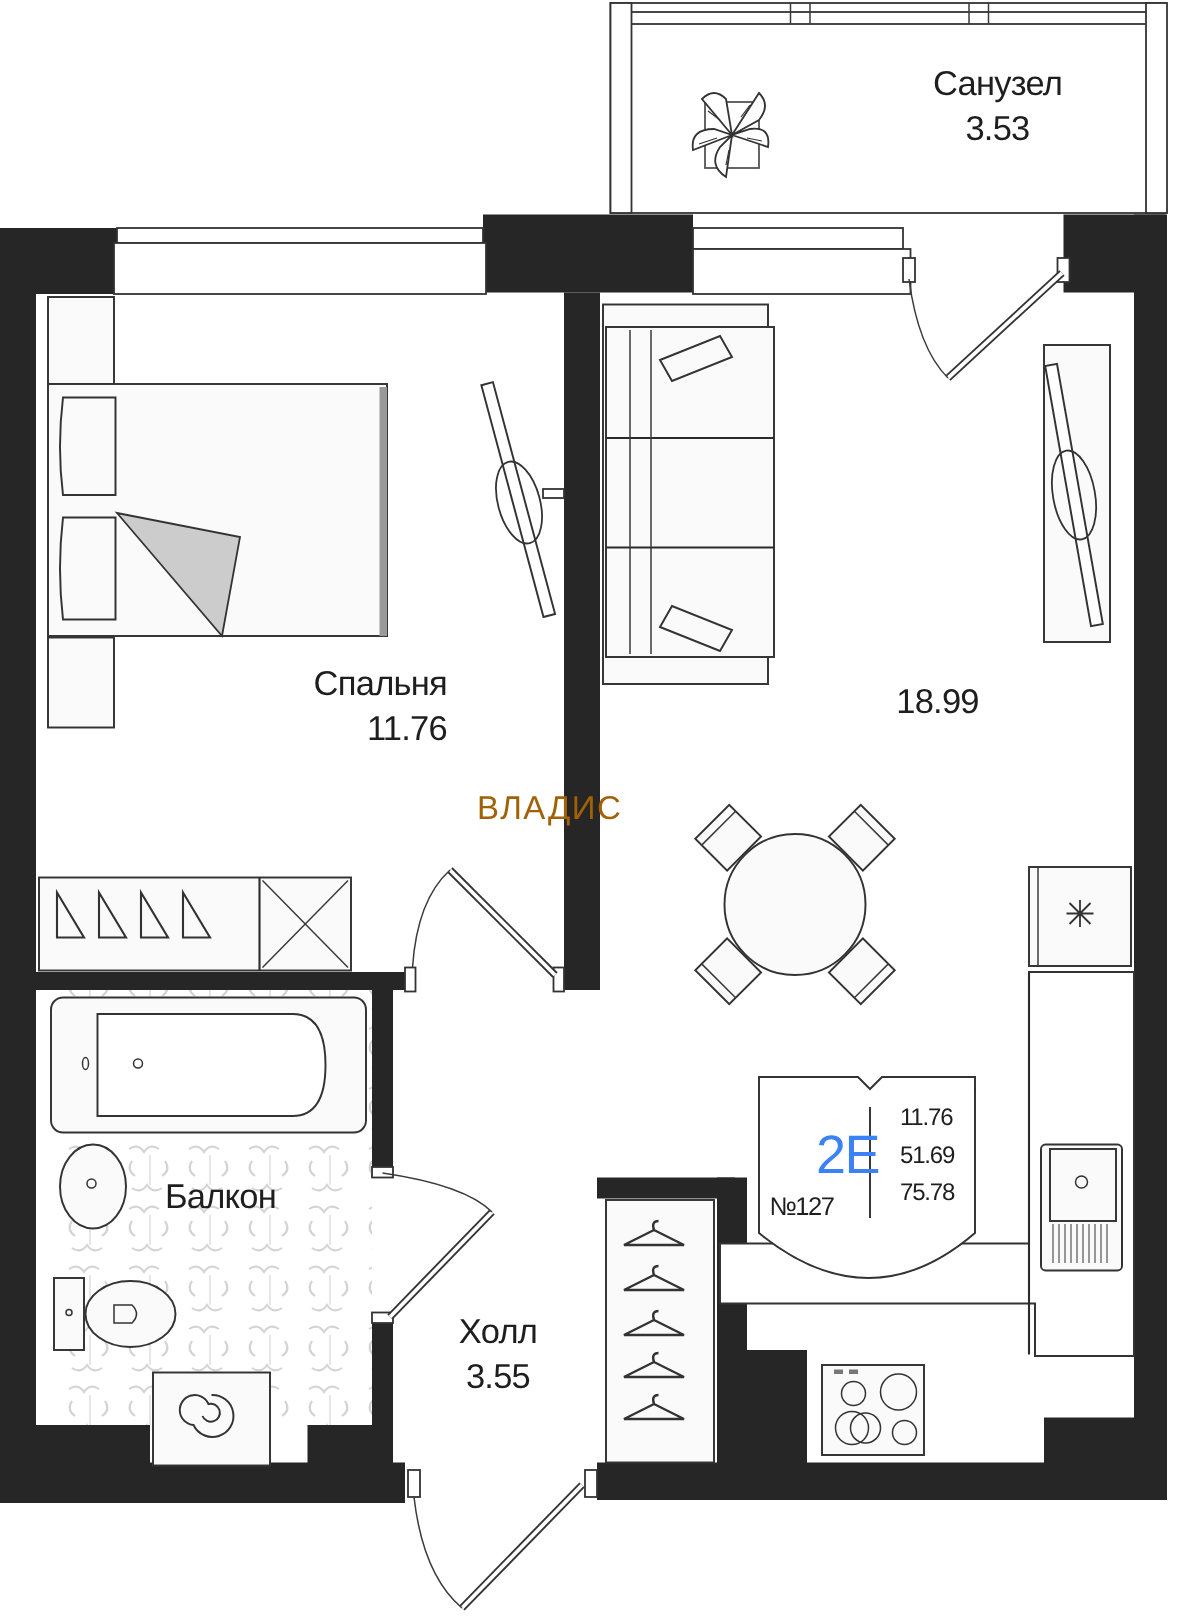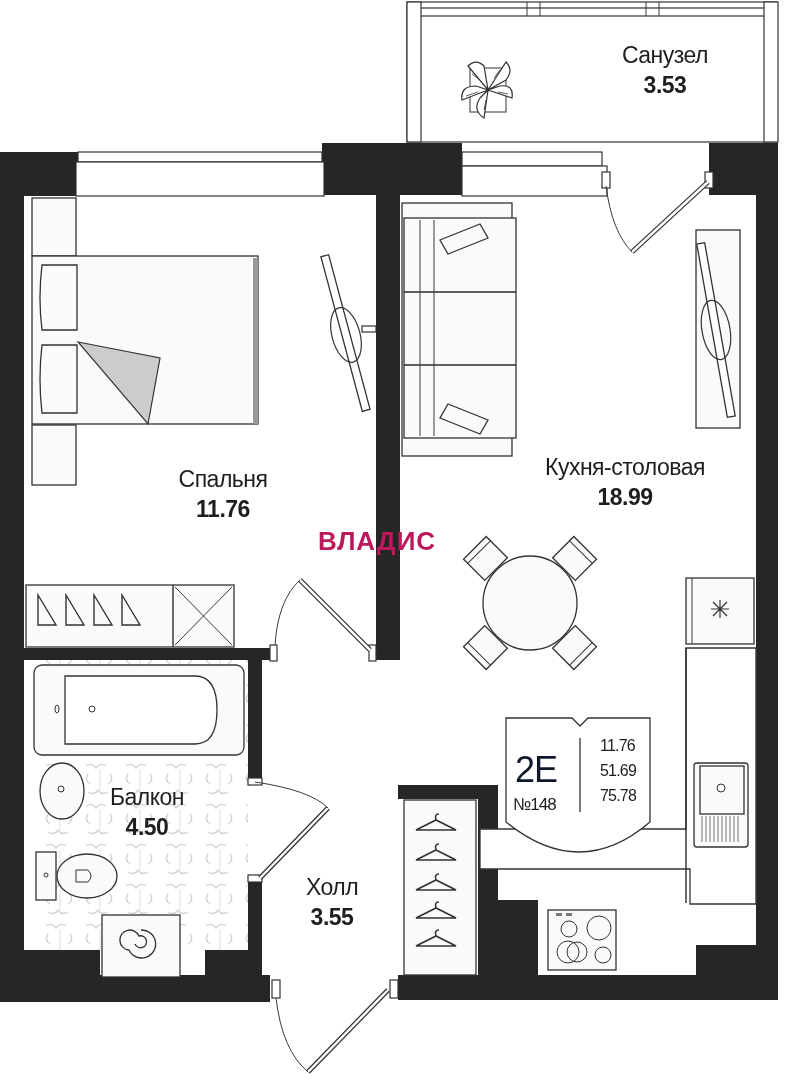--- a/index.html
+++ b/index.html
@@ -4,23 +4,23 @@
 <style>
   html, body { margin:0; padding:0; background:#ffffff; }
   body { width:785px; height:1080px; position:relative; overflow:hidden; font-family:"Liberation Sans", sans-serif; }
   #plan { position:absolute; left:0; top:0; width:785px; height:1080px; }
   .wall { fill:#262626; }
   .ln { fill:none; stroke:#2b2b2b; stroke-width:1.4; }
   .lnt { fill:none; stroke:#3a3a3a; stroke-width:1; }
   .furn { fill:#fafafa; stroke:#333; stroke-width:1.3; }
   .win { fill:#fff; stroke:#333; stroke-width:1.2; }
   .label { position:absolute; color:#1e1e1e; text-align:center; font-size:23px; line-height:30px; letter-spacing:-0.5px; }
-  .label .area { display:block;font-weight:bold; }
-  .watermark { position:absolute; left:318px; top:526px; color:#be185d; font-size:26px; font-weight:bold; letter-spacing:1px; }
-  .badge-code { position:absolute; left:515px; top:752px; font-size:36px; line-height:36px; color:#0f172a; letter-spacing:-1px; }
+  .label .area { display:block; }
+  .watermark { position:absolute; left:318px; top:526px; color:#a16207; font-size:22px; font-weight:normal; letter-spacing:1px; }
+  .badge-code { position:absolute; left:544px; top:752px; font-size:36px; line-height:36px; color:#3b82f6; letter-spacing:-1px; }
   .badge-num { position:absolute; left:513px; top:795px; font-size:17px; color:#1e1e1e; letter-spacing:-1px; }
   .badge-val { position:absolute; left:600px; font-size:16px; color:#1e1e1e; letter-spacing:-0.8px; }
 </style>
 </head>
 <body>
 
 <svg id="plan" viewBox="0 0 785 1080" xmlns="http://www.w3.org/2000/svg">
   <defs>
     <pattern id="tiles" width="40" height="40" patternUnits="userSpaceOnUse">
       <rect width="40" height="40" fill="#fff"></rect>
@@ -244,37 +244,35 @@
   </g>
 </svg>
 
 <div class="watermark">ВЛАДИС</div>
 
 <div class="label" style="left:600px;top:40px;width:130px;">
   <span>Санузел</span>
   <span class="area">3.53</span>
 </div>
 
-<div class="label" style="left:148px;top:464px;width:150px;">
+<div class="label" style="left:148px;top:440px;width:150px;text-align:right;">
   <span>Спальня</span>
   <span class="area">11.76</span>
 </div>
 
 <div class="label" style="left:500px;top:452px;width:250px;">
-  <span>Кухня-столовая</span>
   <span class="area">18.99</span>
 </div>
 
 <div class="label" style="left:82px;top:782px;width:130px;">
   <span>Балкон</span>
-  <span class="area">4.50</span>
 </div>
 
 <div class="label" style="left:282px;top:872px;width:100px;">
   <span>Холл</span>
   <span class="area">3.55</span>
 </div>
 
 <div class="badge-code">2E</div>
-<div class="badge-num">№148</div>
+<div class="badge-num">№127</div>
 <div class="badge-val" style="top:737px;">11.76</div>
 <div class="badge-val" style="top:762px;">51.69</div>
 <div class="badge-val" style="top:787px;">75.78</div>
 
 </body></html>

